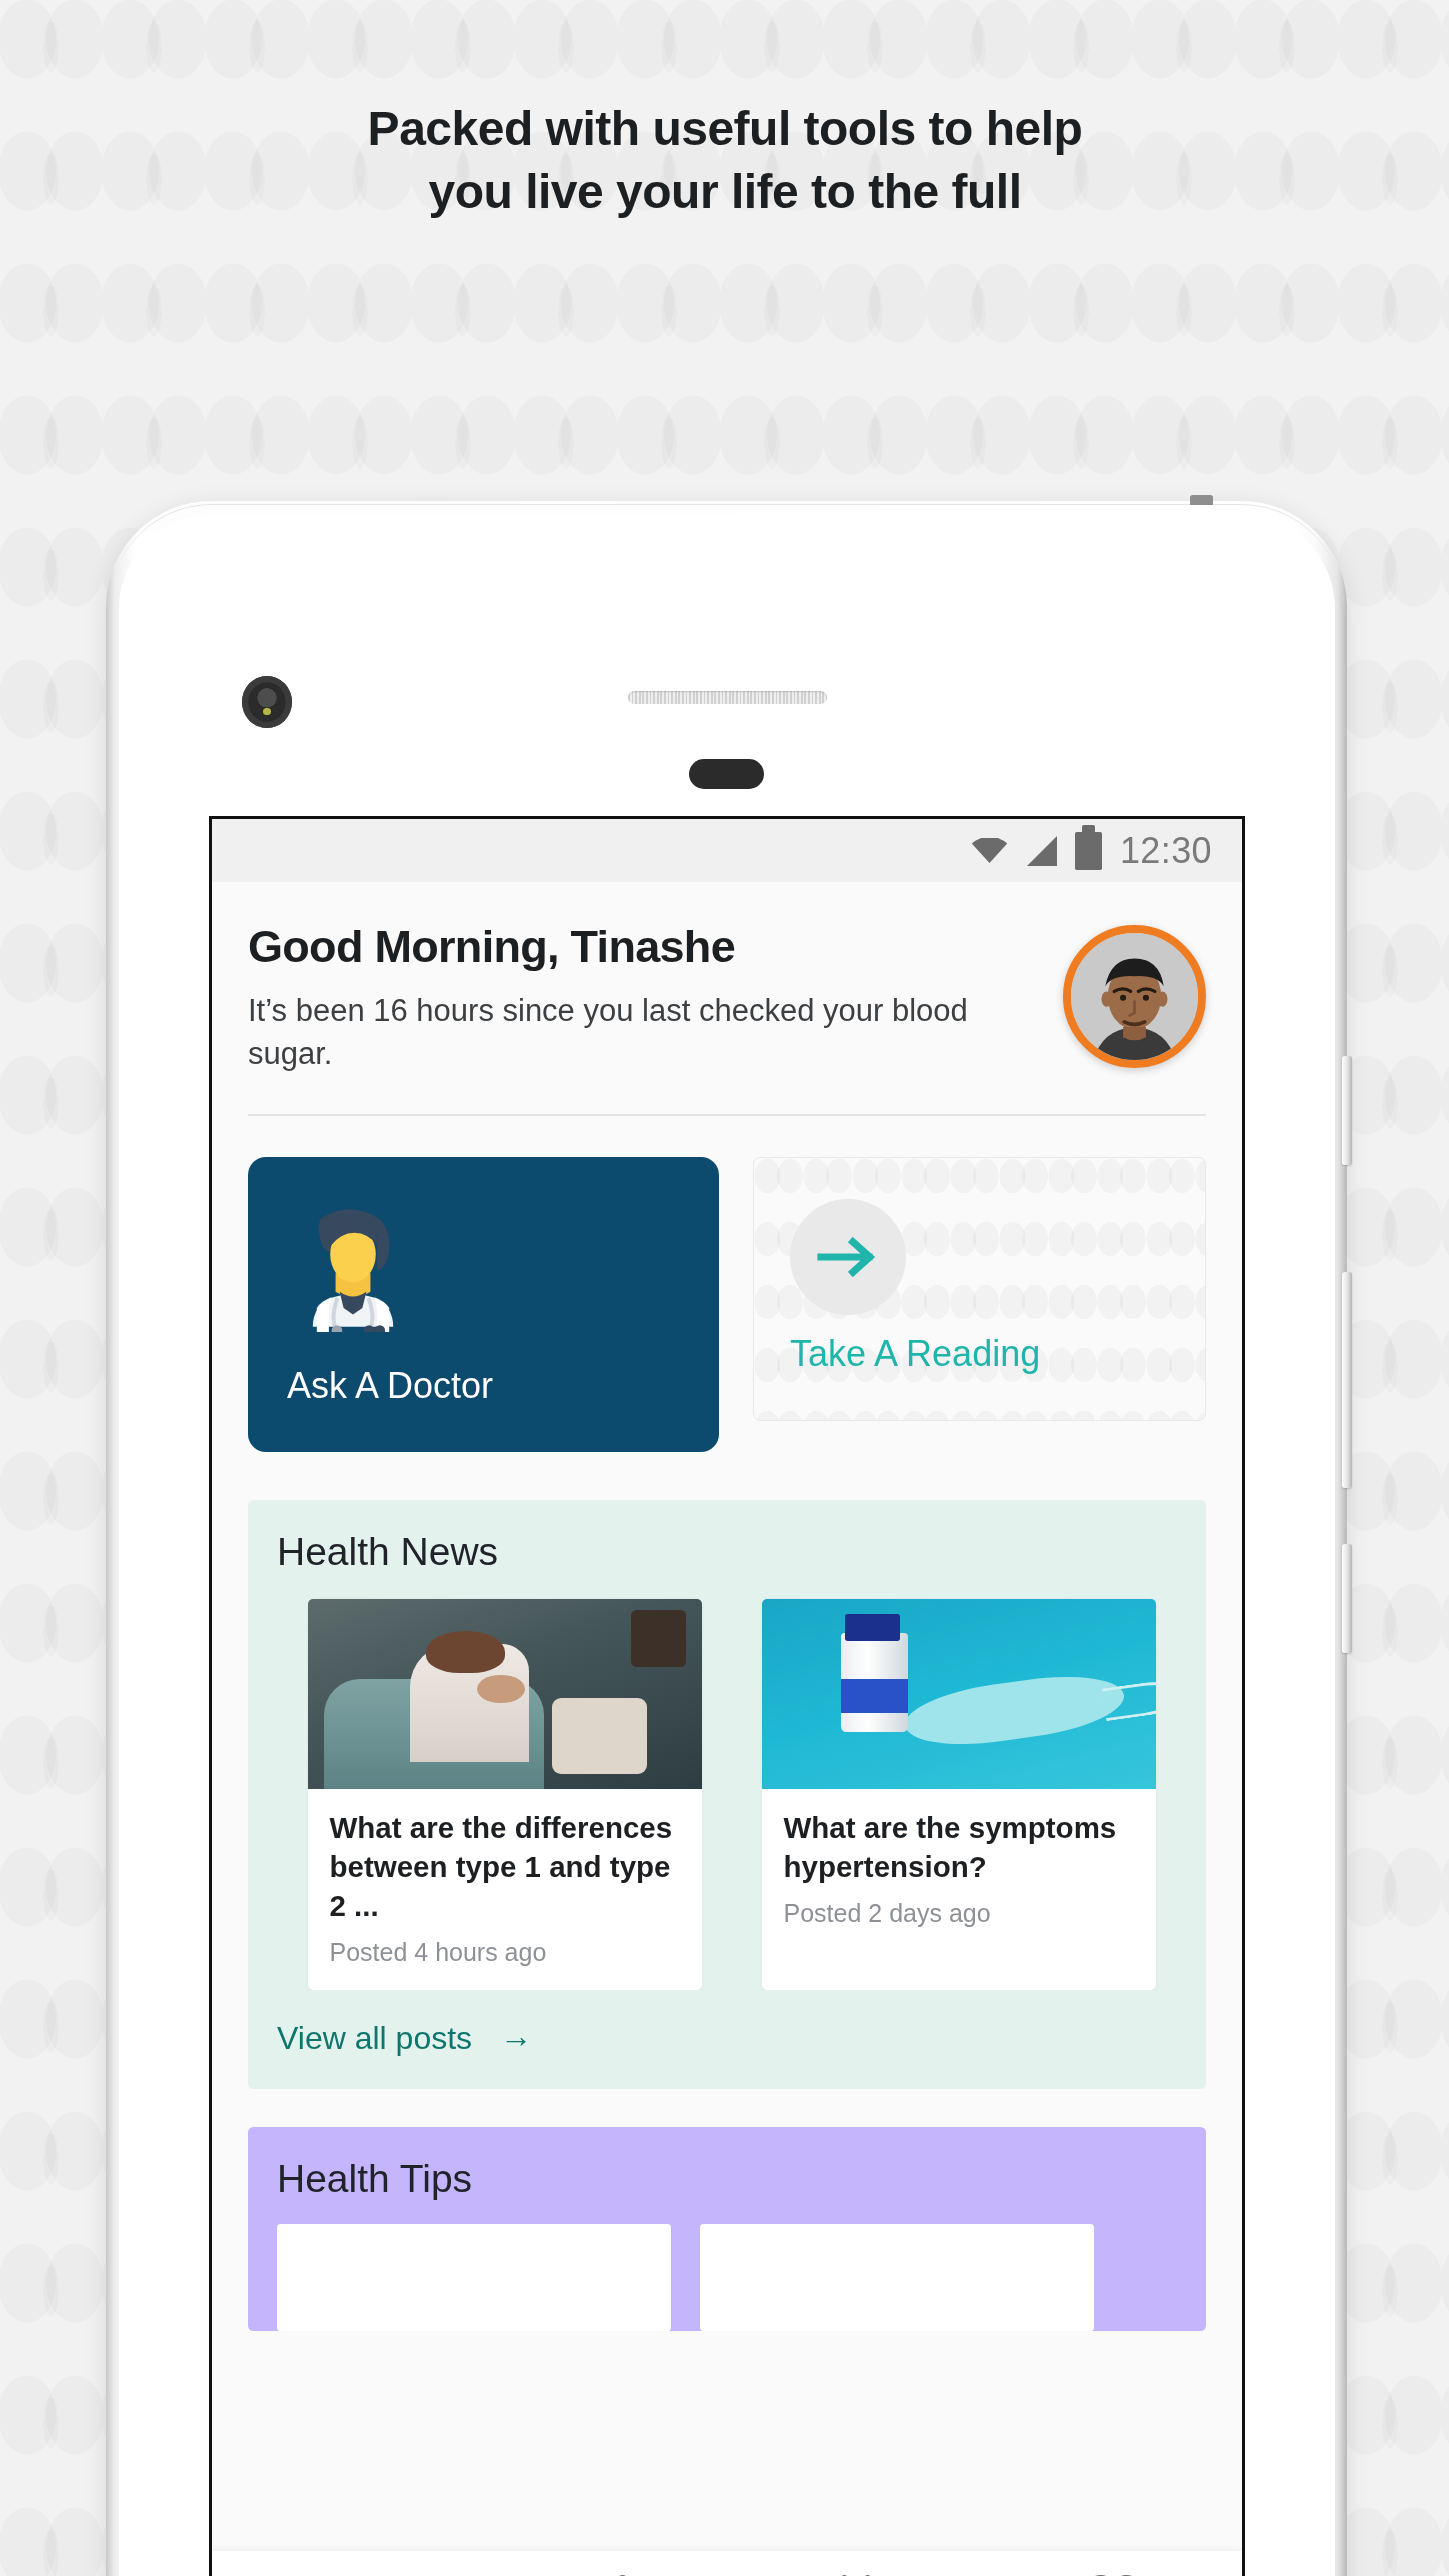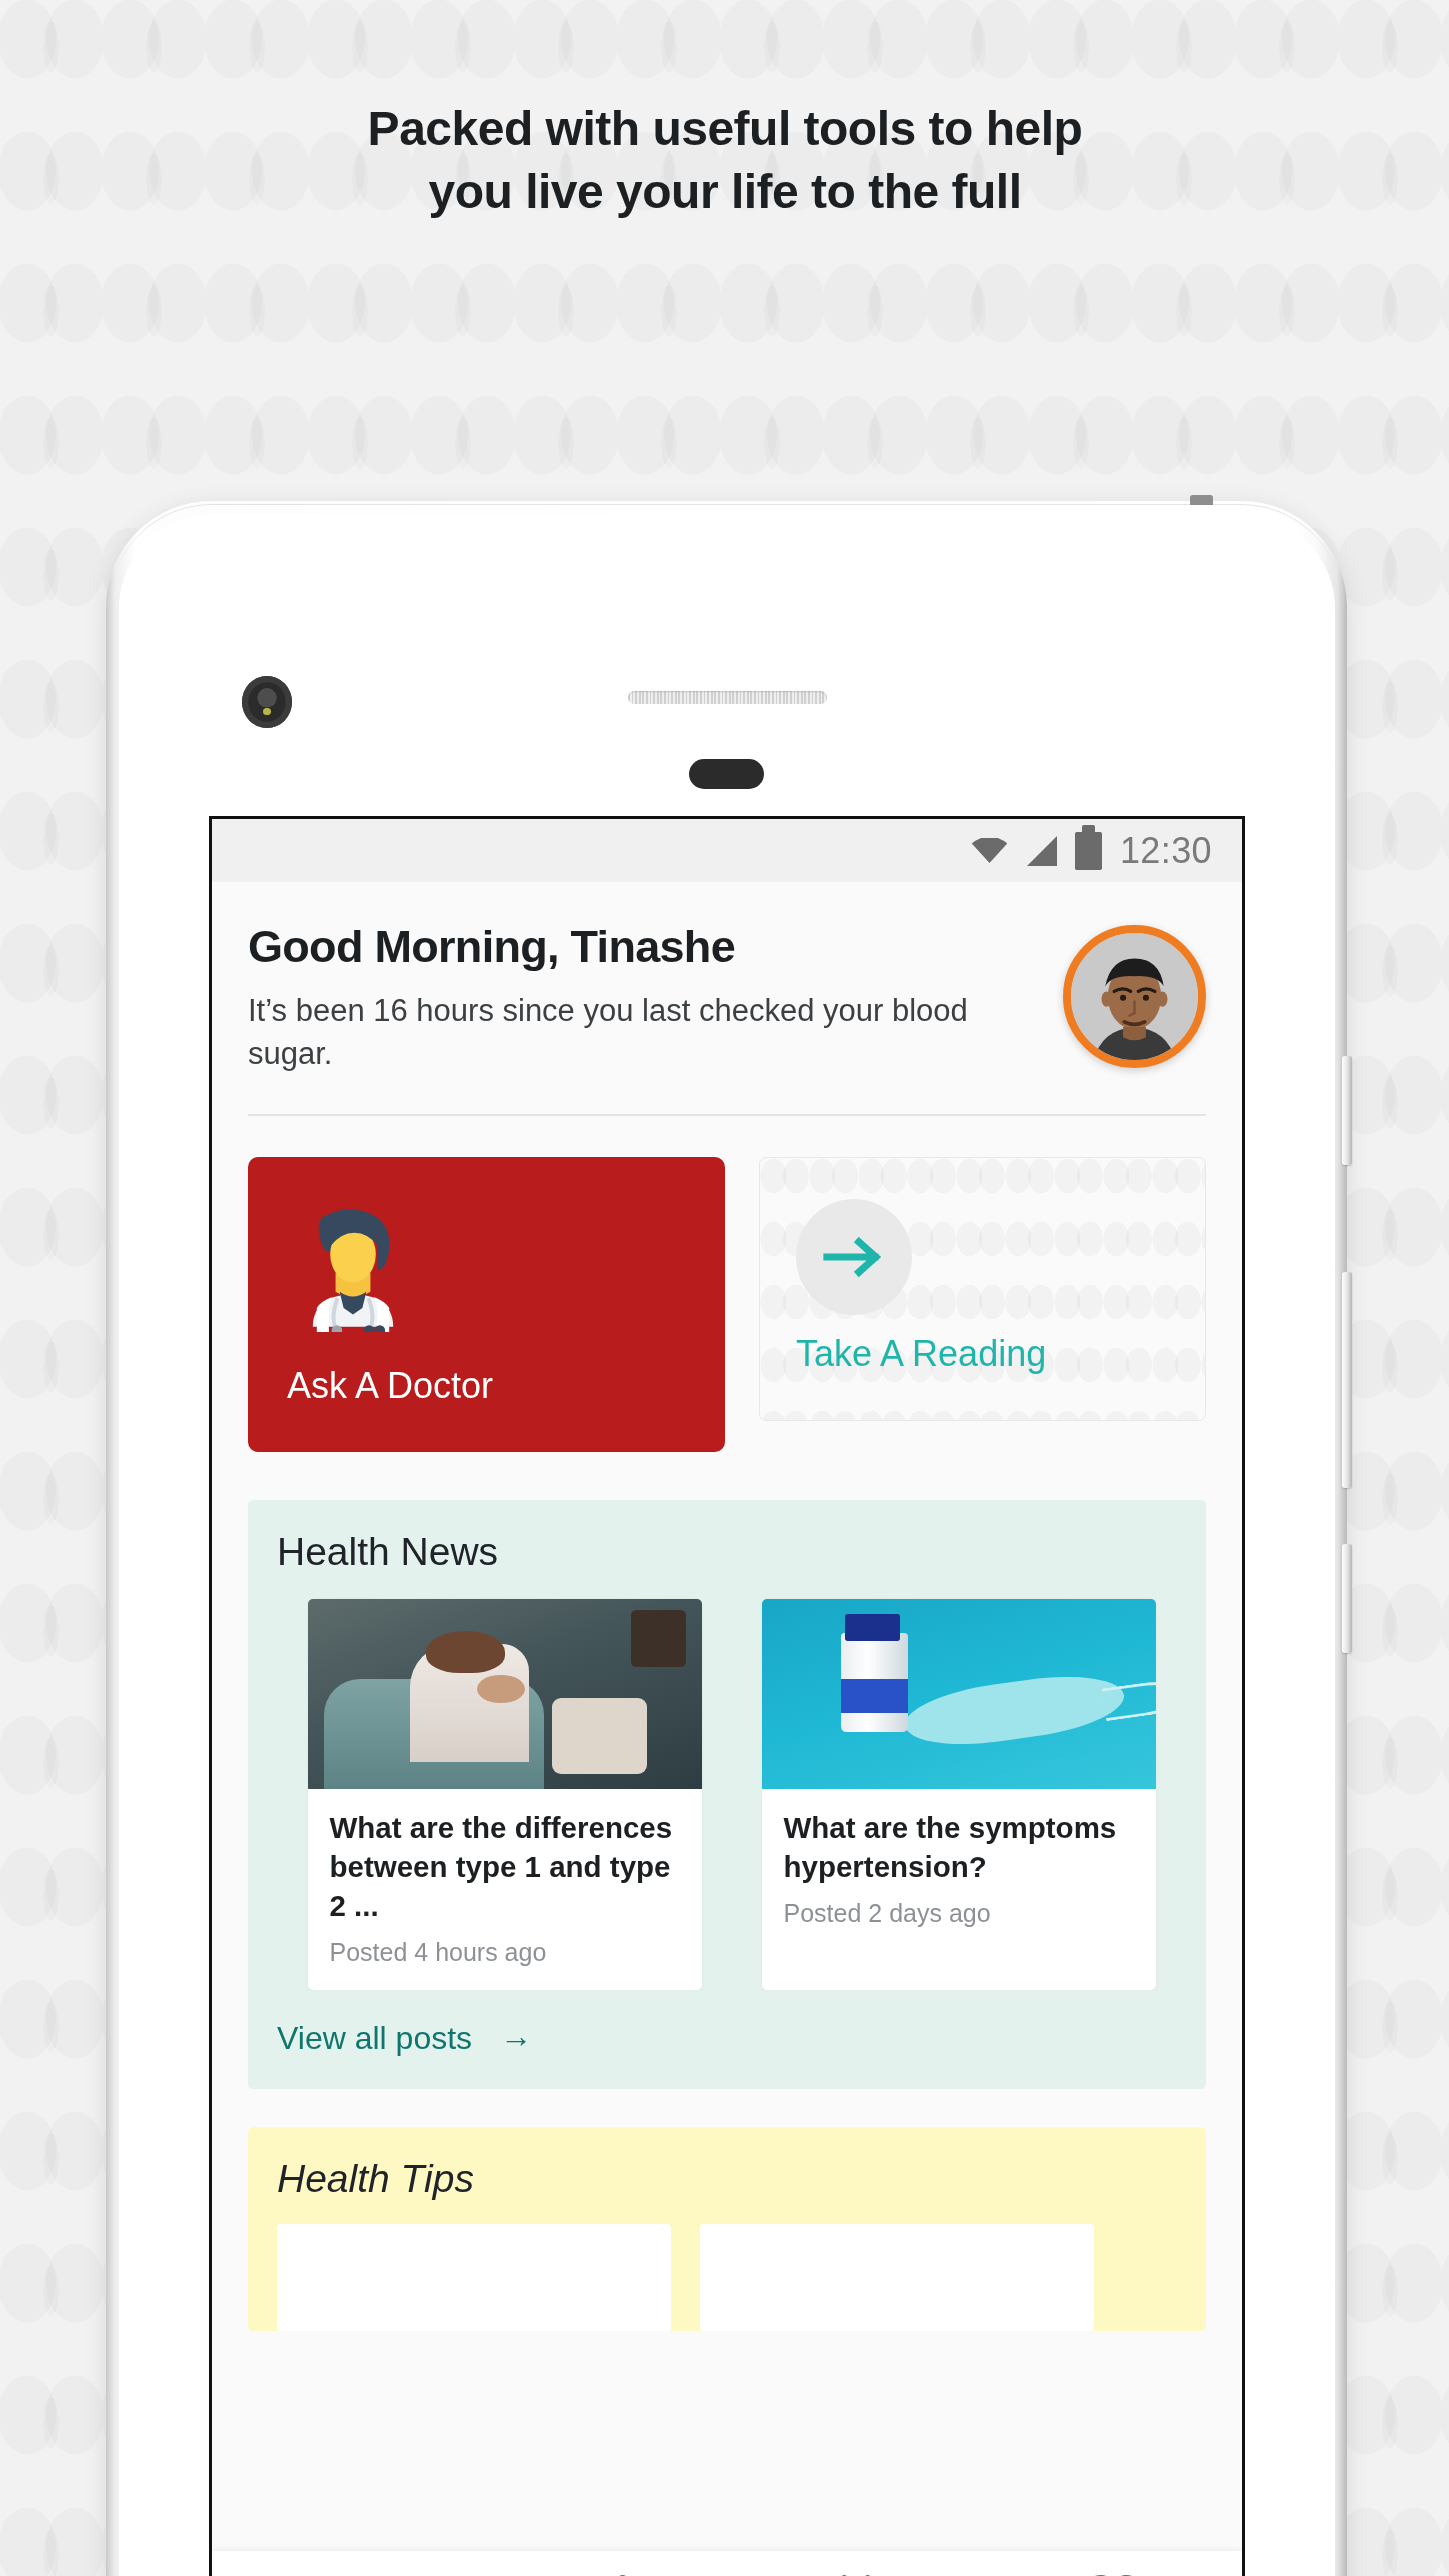--- a/index.html
+++ b/index.html
@@ -210,24 +210,24 @@
   }
 
   
   .actions{
     display:flex; gap:34px;
     padding:41px 36px 0 36px;
   }
   .card-ask{
     flex:1 1 0;
     height:295px;
-    background:#b91c1c;
-    border-radius:10px;
-    position:relative;
-    padding:16px;
+    background:#0c4a6e;
+    border-radius:18px;
+    position:relative;
+    padding:10px;
     overflow:hidden;
   }
   .card-ask .label{
     position:absolute; left:39px; bottom:45px;
     font-size:36px; color:#ffffff; font-weight:500;
   }
   .doc-ill{ position:absolute; left:38px; top:41px; width:134px; height:134px; }
 
   .card-read{
     flex:1 1 0;
@@ -295,24 +295,23 @@
   .view-all{
     padding:30px 29px 32px 29px;
     font-size:32px; color:#0f766e; font-weight:500;
     display:flex; align-items:flex-start; gap:28px;
   }
   .view-all .arrow{ font-size:32px; line-height:1; }
 
   
   .tips{
     margin:38px 36px 0 36px;
-    background:#fef9c3;
+    background:#c4b5fd;
     border-radius:5.4px;
     padding:30px 0 0 0;
-    font-style:italic;
   }
   .tips-title{
     font-size:39px; font-weight:500; color:#20242a;
     padding:0 29px;
   }
   .tips-row{
     display:flex; gap:29px;
     padding:23px 0 0 29px;
   }
   .tip-card{

